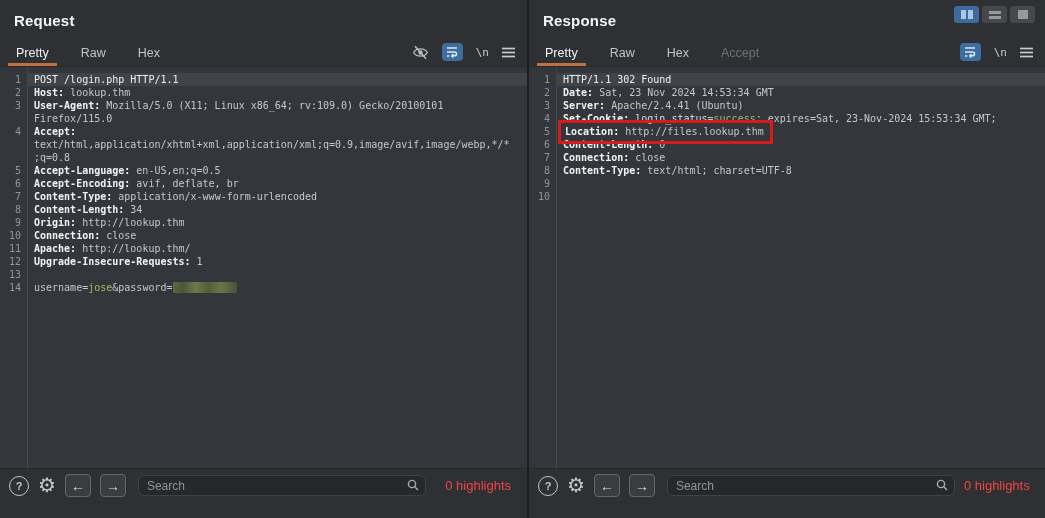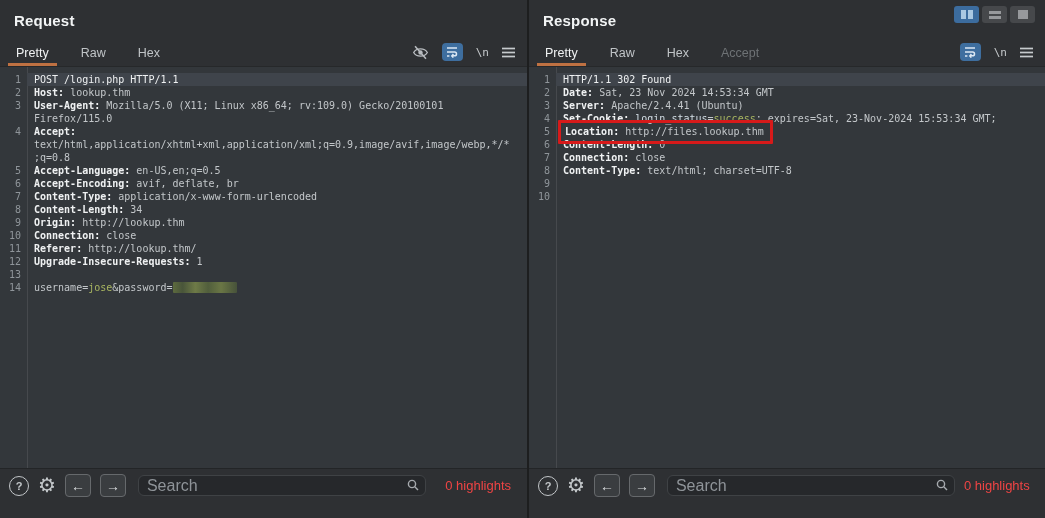--- a/index.html
+++ b/index.html
@@ -43,21 +43,21 @@
   
   .search-bar{height:33px;flex:none;border-top:1px solid #232527;background:#2e3033;
       display:flex;align-items:center;padding:0 12px 0 9px;gap:9px;}
   .help-icon{width:18px;height:18px;flex:none;border:1.5px solid #c3c7ca;border-radius:50%;color:#c3c7ca;
       font-size:11px;font-weight:bold;display:flex;align-items:center;justify-content:center;}
   .gear-icon{font-size:20px;color:#c3c7ca;line-height:1;margin-top:-2px;}
   .nav-btn{width:26px;height:23px;flex:none;background:#3a3d40;border:1px solid #66696c;border-radius:4px;
       color:#d8dbdd;font-size:14px;display:flex;align-items:center;justify-content:center;padding:0;}
   .search-box{position:relative;margin-left:3px;flex:none;}
   .search-input{width:252px;height:19px;background:#26282b;border:1px solid #3f4245;border-radius:6px;
-      color:#d5d8da;font-size:16px;padding:0 26px 0 8px;outline:none;font-family:"Liberation Sans",sans-serif;}
+      color:#d5d8da;font-size:12px;padding:0 26px 0 8px;outline:none;font-family:"Liberation Sans",sans-serif;}
   .search-input::placeholder{color:#8f9499;}
   .mag{position:absolute;right:7px;top:4px;}
   .highlights{margin-left:auto;padding-right:4px;font-size:13px;color:#ef4444;white-space:nowrap;}
   
   .layout-btns{position:absolute;right:10px;top:6px;display:flex;gap:3px;z-index:5;}
   .lbtn{width:25px;height:17px;border-radius:3px;background:#46484b;display:flex;align-items:center;justify-content:center;}
   .lbtn.active{background:#3c6c9e;}
   .lbtn .g{display:flex;gap:2px;align-items:center;justify-content:center;}
   .lb-split-columns .g::before,.lb-split-columns .g::after{content:'';width:5px;height:9px;background:#97999c;}
   .lbtn.active.lb-split-columns .g::before,.lbtn.active.lb-split-columns .g::after{background:#aac8e2;}
@@ -166,21 +166,21 @@
         <div class="cl">
           <span class="ln">9</span>
           <span class="ct"><span class="seg-n">Origin:</span><span class="seg-v"> http://lookup.thm</span></span>
         </div>
         <div class="cl">
           <span class="ln">10</span>
           <span class="ct"><span class="seg-n">Connection:</span><span class="seg-v"> close</span></span>
         </div>
         <div class="cl">
           <span class="ln">11</span>
-          <span class="ct"><span class="seg-n">Referer:</span><span class="seg-v"> http://lookup.thm/</span></span>
+          <span class="ct"><span class="seg-n">Apache:</span><span class="seg-v"> http://lookup.thm/</span></span>
         </div>
         <div class="cl">
           <span class="ln">12</span>
           <span class="ct"><span class="seg-n">Upgrade-Insecure-Requests:</span><span class="seg-v"> 1</span></span>
         </div>
         <div class="cl">
           <span class="ln">13</span>
           <span class="ct"></span>
         </div>
         <div class="cl">

